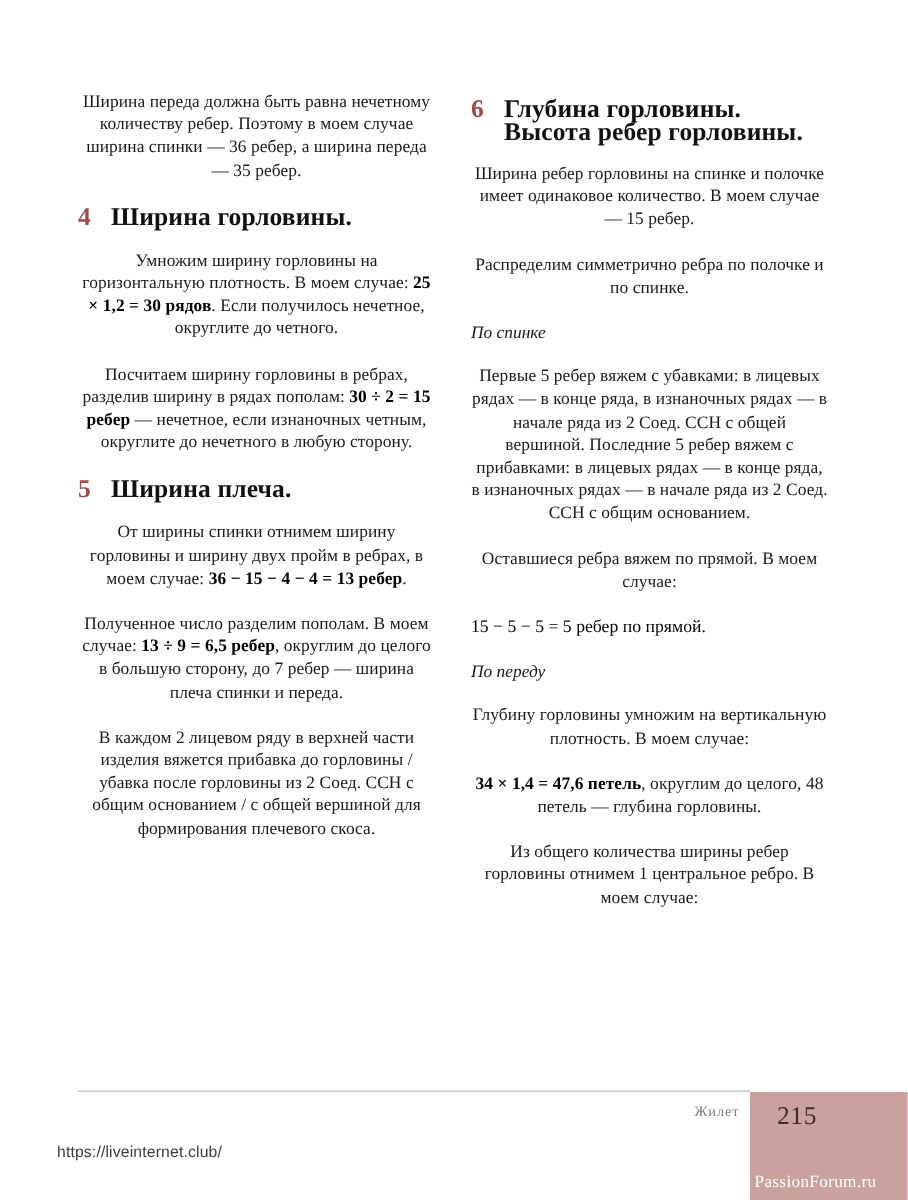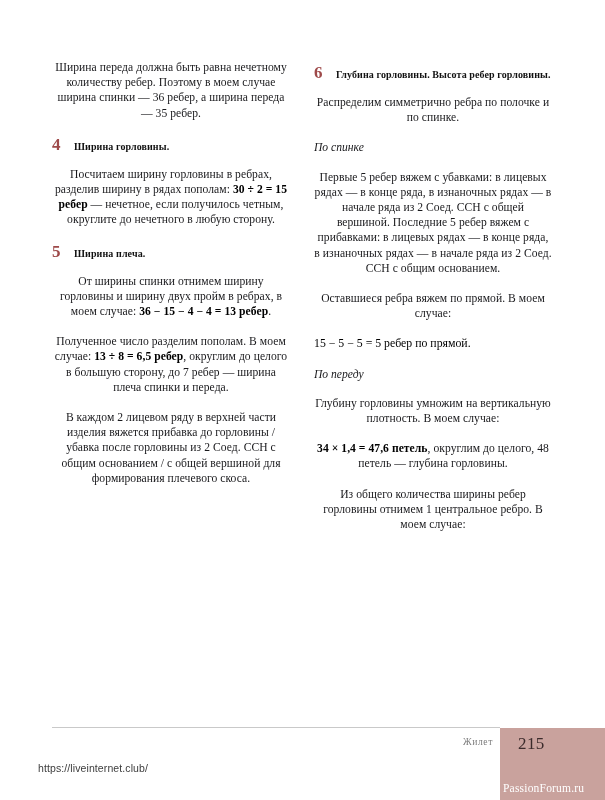--- a/index.html
+++ b/index.html
@@ -72,21 +72,21 @@
   .section-num {
     font-size: 17px;
     font-weight: bold;
     color: #9e4a4a;
     line-height: 1;
     width: 22px;
     flex: 0 0 22px;
     font-family: "Liberation Serif", serif;
   }
   .section-title {
-    font-size: 10px;
+    font-size: 17px;
     font-weight: bold;
     color: #111;
     line-height: 15px;
     letter-spacing: 0.1px;
   }
 
   
   .sub-italic {
     font-style: italic;
     font-size: 11.6px;
@@ -159,44 +159,46 @@
 
     <div class="col">
 
       <p class="para">Ширина переда должна быть равна нечетному количеству ребер. Поэтому в моем случае ширина спинки — 36 ребер, а ширина переда — 35 ребер.</p>
 
       <div class="section-head">
         <span class="section-num">4</span>
         <span class="section-title">Ширина горловины.</span>
       </div>
 
-
-      <p class="para"><span>Посчитаем ширину горловины в ребрах, разделив ширину в рядах пополам: </span><b>30 ÷ 2 = 15 ребер</b><span> — нечетное, если получилось четным, округлите до нечетного в любую сторону.</span></p>
+      <p class="para"><span>Умножим ширину горловины на горизонтальную плотность. В моем случае: </span><b>25 × 1,2 = 30 рядов</b><span>. Если получилось нечетное, округлите до четного.</span></p>
+
+      <p class="para"><span>Посчитаем ширину горловины в ребрах, разделив ширину в рядах пополам: </span><b>30 ÷ 2 = 15 ребер</b><span> — нечетное, если изнаночных четным, округлите до нечетного в любую сторону.</span></p>
 
       <div class="section-head">
         <span class="section-num">5</span>
         <span class="section-title">Ширина плеча.</span>
       </div>
 
       <p class="para"><span>От ширины спинки отнимем ширину горловины и ширину двух пройм в ребрах, в моем случае: </span><b>36 − 15 − 4 − 4 = 13 ребер</b><span>.</span></p>
 
-      <p class="para"><span>Полученное число разделим пополам. В моем случае: </span><b>13 ÷ 8 = 6,5 ребер</b><span>, округлим до целого в большую сторону, до 7 ребер — ширина плеча спинки и переда.</span></p>
+      <p class="para"><span>Полученное число разделим пополам. В моем случае: </span><b>13 ÷ 9 = 6,5 ребер</b><span>, округлим до целого в большую сторону, до 7 ребер — ширина плеча спинки и переда.</span></p>
 
       <p class="para">В каждом 2 лицевом ряду в верхней части изделия вяжется прибавка до горловины / убавка после горловины из 2 Соед. ССН с общим основанием / с общей вершиной для формирования плечевого скоса.</p>
 
 
     </div>
 
     <div class="col">
 
       <div class="section-head">
         <span class="section-num">6</span>
         <span class="section-title">Глубина горловины. Высота ребер горловины.</span>
       </div>
 
+      <p class="para">Ширина ребер горловины на спинке и полочке имеет одинаковое количество. В моем случае — 15 ребер.</p>
 
       <p class="para">Распределим симметрично ребра по полочке и по спинке.</p>
 
       <div class="sub-italic">По спинке</div>
 
       <p class="para">Первые 5 ребер вяжем с убавками: в лицевых рядах — в конце ряда, в изнаночных рядах — в начале ряда из 2 Соед. ССН с общей вершиной. Последние 5 ребер вяжем с прибавками: в лицевых рядах — в конце ряда, в изнаночных рядах — в начале ряда из 2 Соед. ССН с общим основанием.</p>
 
       <p class="para">Оставшиеся ребра вяжем по прямой. В моем случае:</p>
 
       <p class="formula">15 − 5 − 5 = 5 ребер по прямой.</p>

